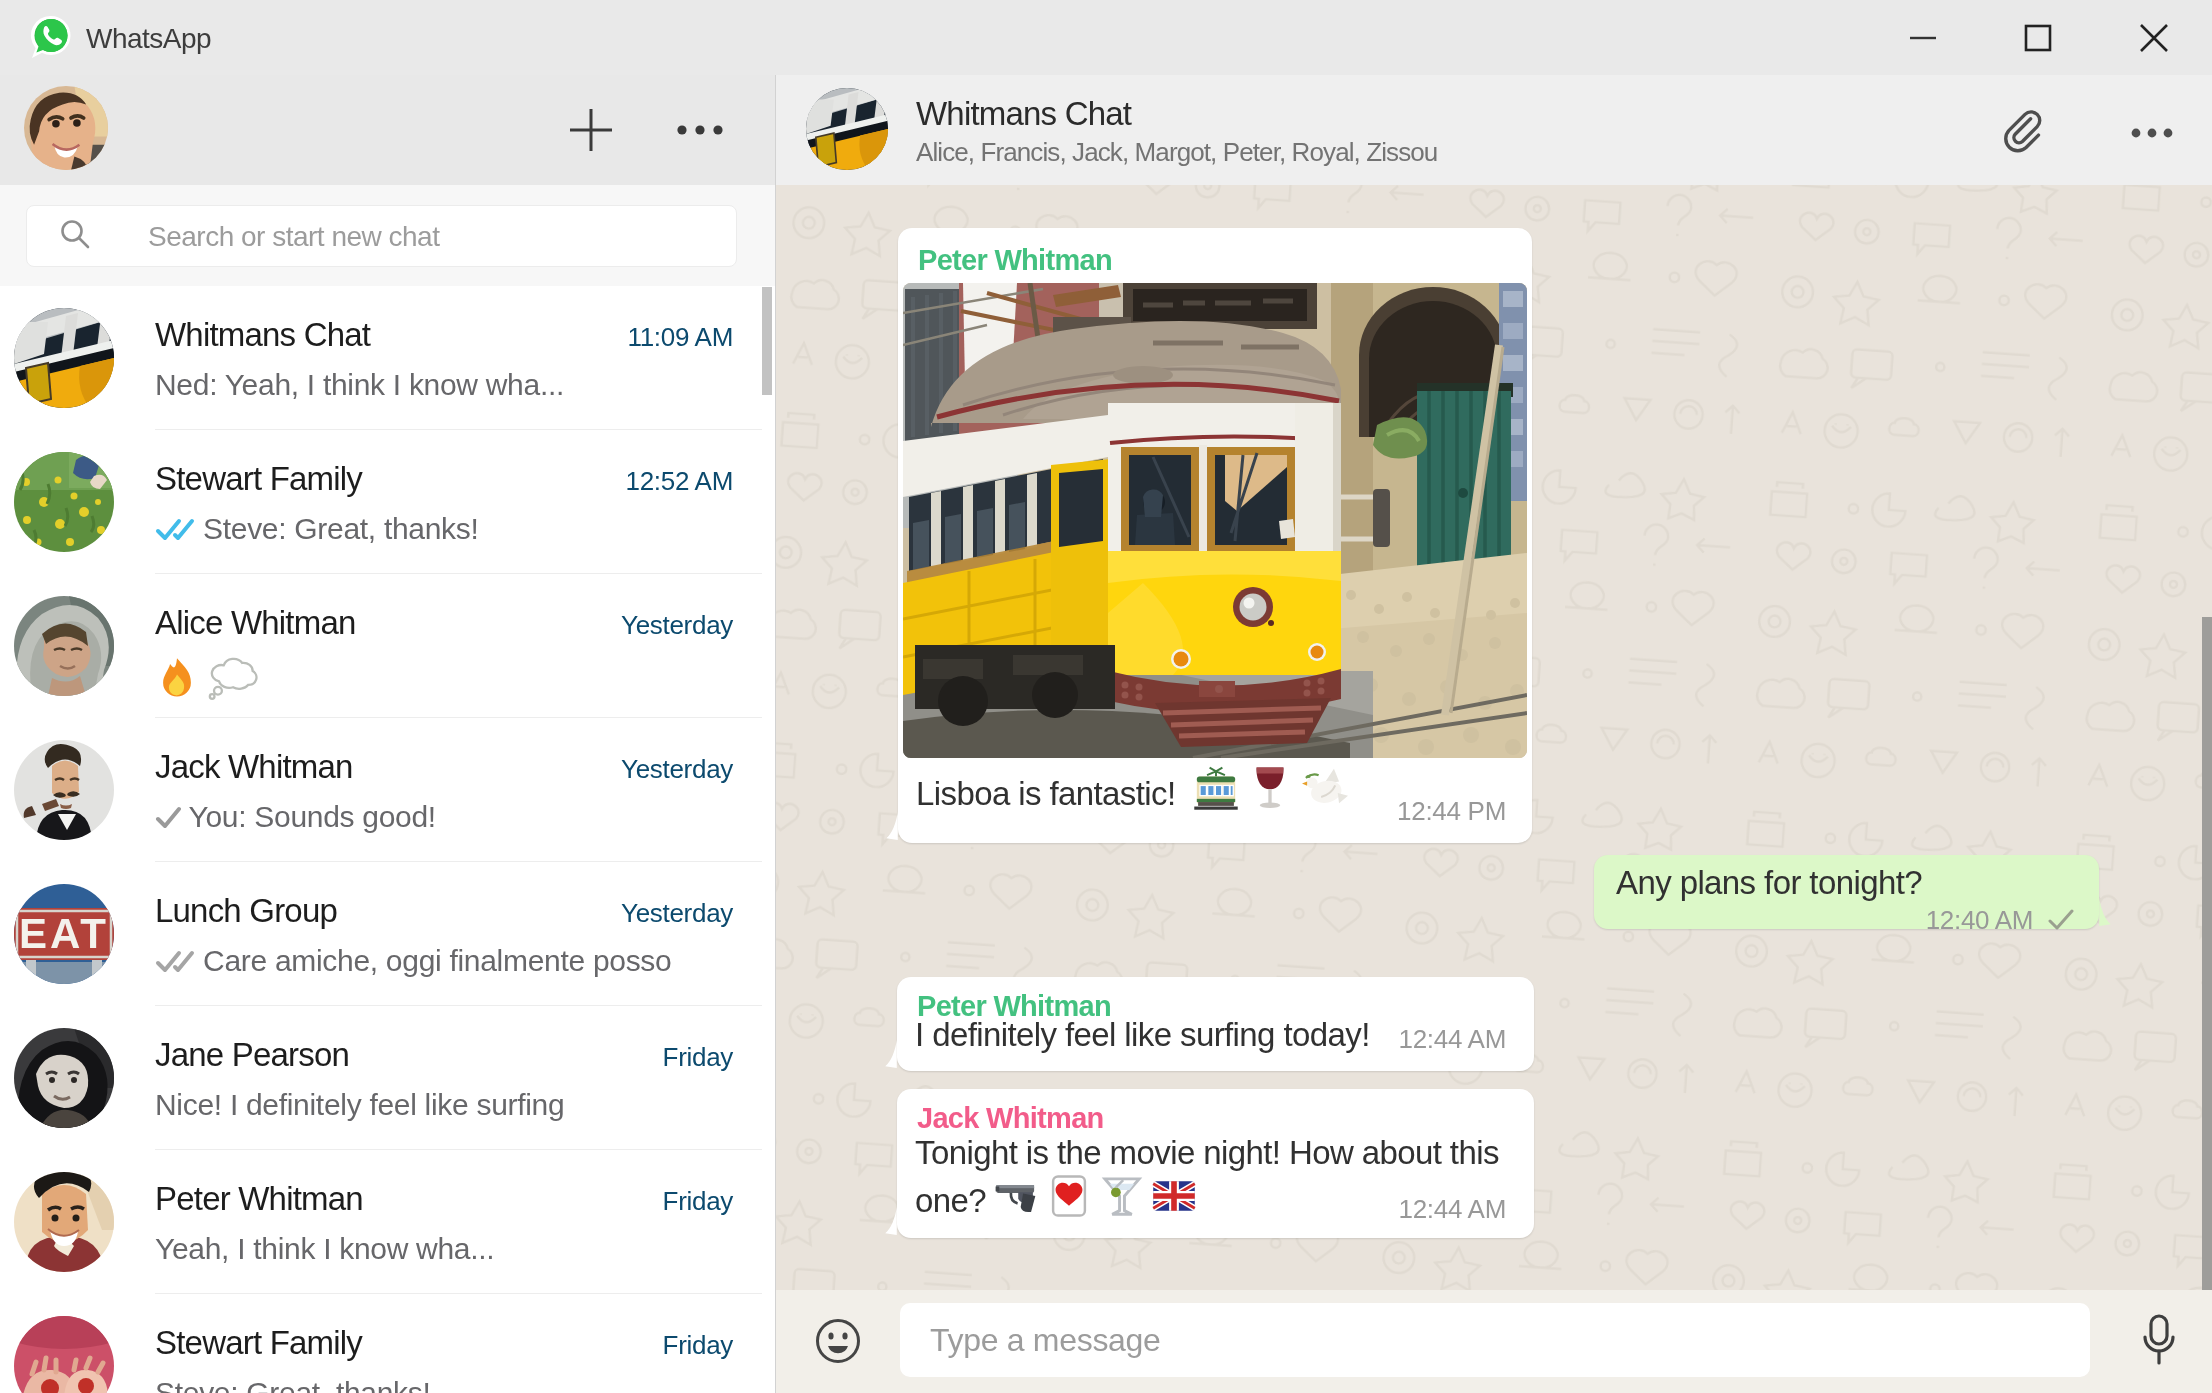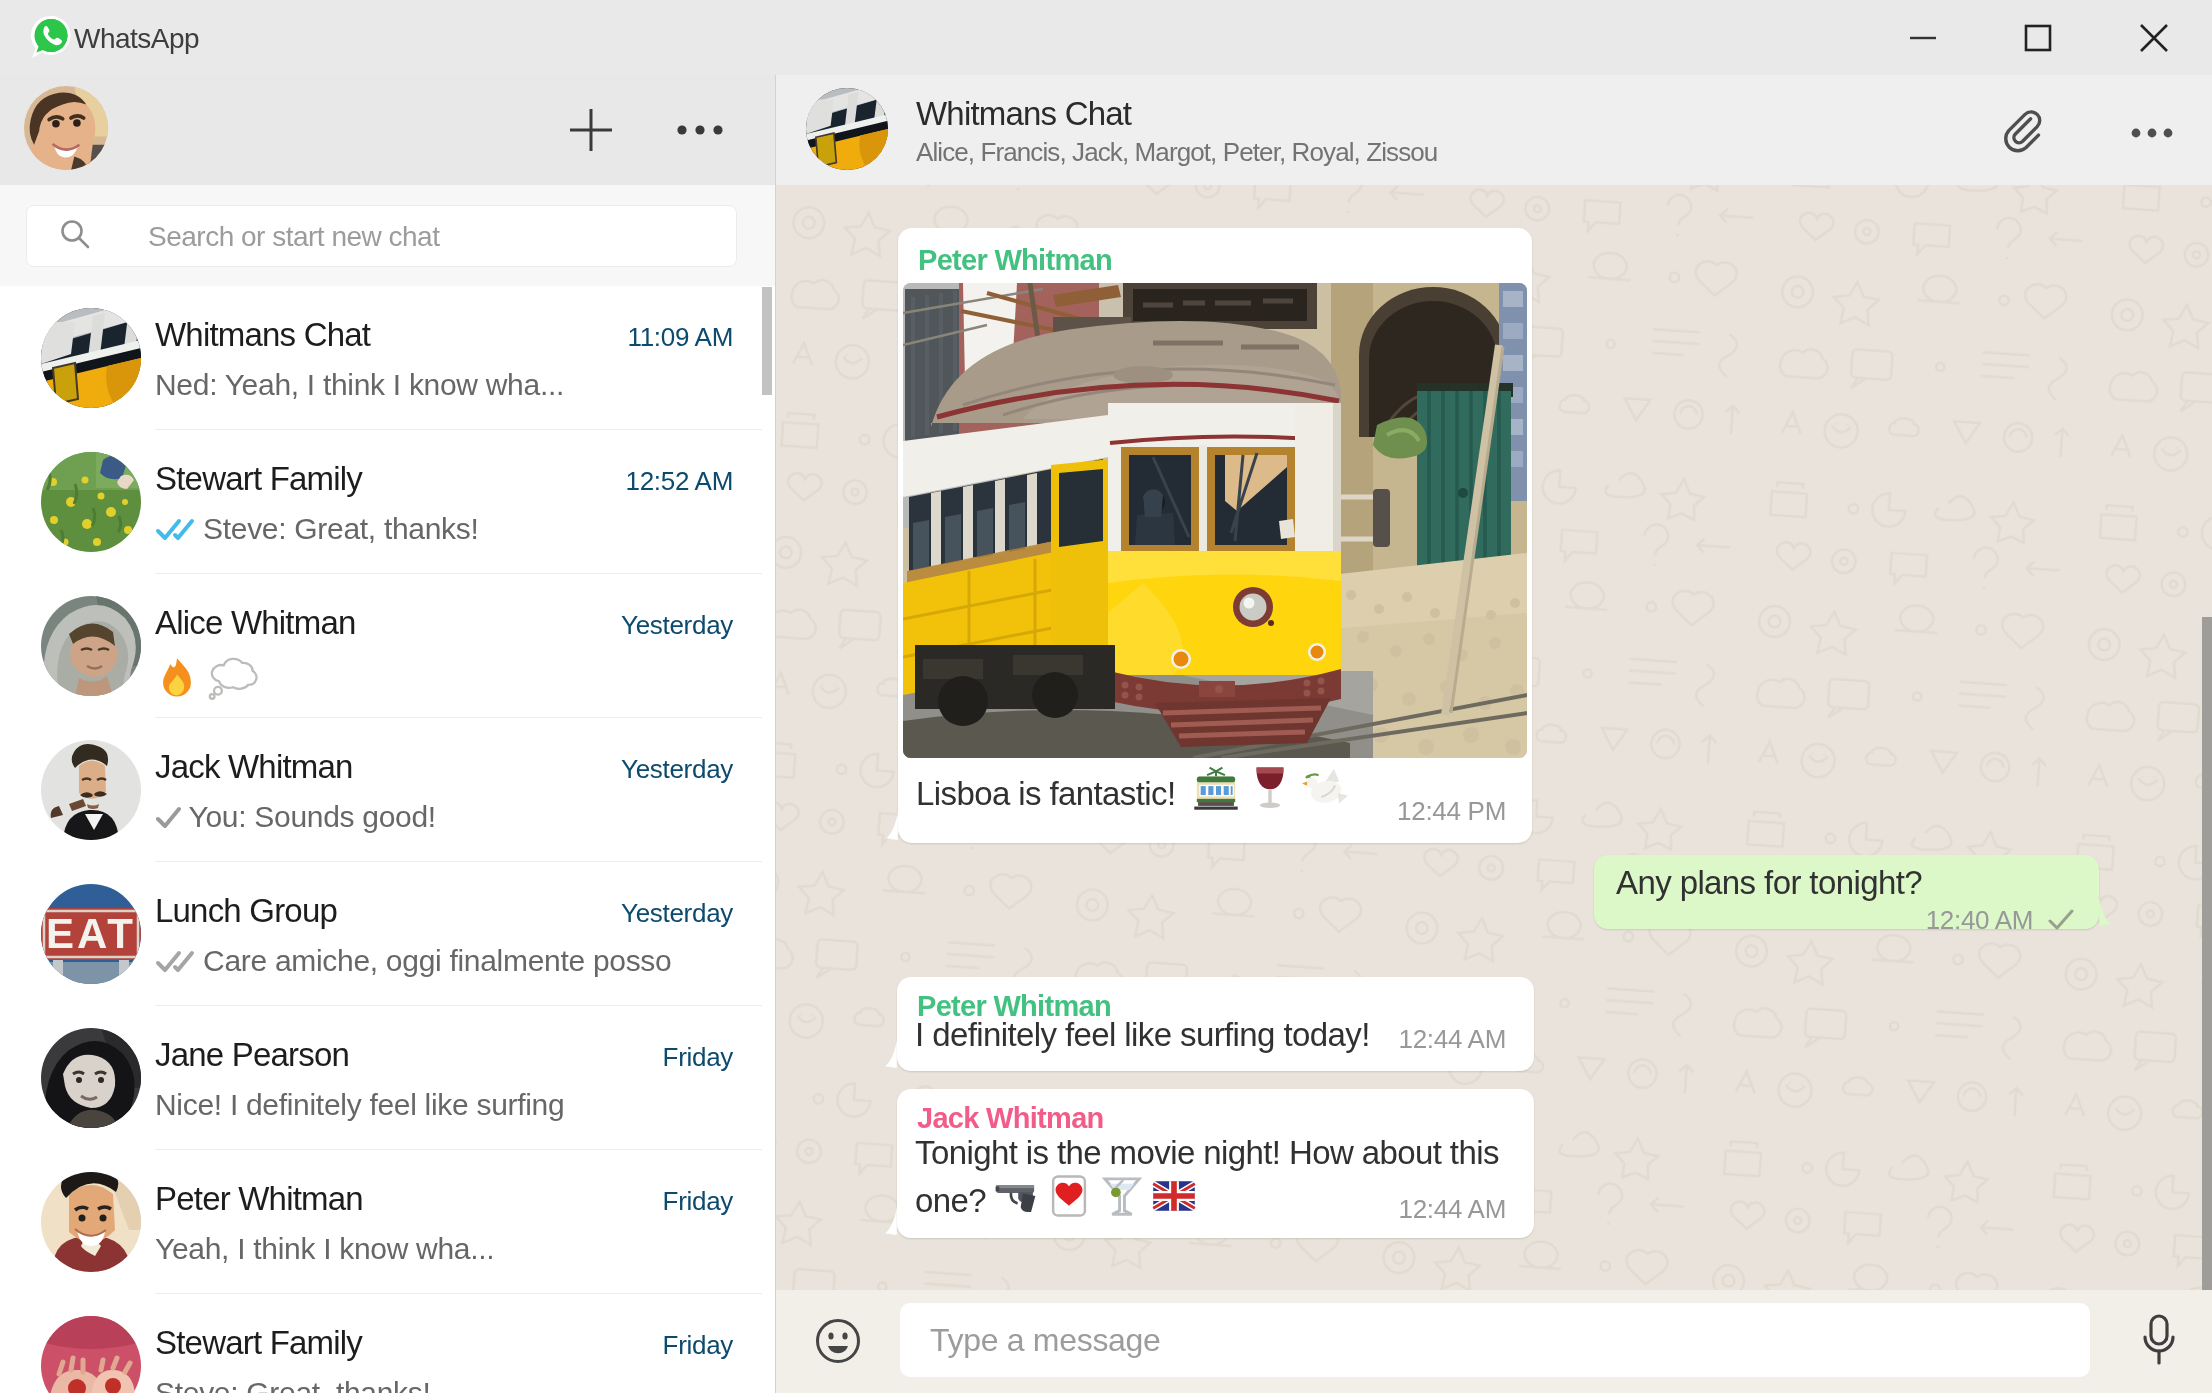--- a/index.html
+++ b/index.html
@@ -1,30 +1,30 @@
 <!DOCTYPE html>
 <html><head>
 <meta charset="utf-8">
 <style>
 * { margin:0; padding:0; box-sizing:border-box; }
 html,body { width:2212px; height:1393px; overflow:hidden; font-family:"Liberation Sans",sans-serif; }
 .abs { position:absolute; }
 #app { position:relative; width:2212px; height:1393px; background:#ffffff; }
 
 #titlebar { left:0; top:0; width:2212px; height:75px; background:#e9e9e9; }
-#tb-text { left:74px; top:23px; font-size:28px; letter-spacing:-0.5px; color:#3d3d3d; }
+#tb-text { left:86px; top:23px; font-size:28px; letter-spacing:-0.5px; color:#3d3d3d; }
 
 #sb-header { left:0; top:75px; width:775px; height:110px; background:#e8e8e8; }
 #sb-search { left:0; top:185px; width:775px; height:113px; background:#f7f7f7; border-bottom:1px solid #e6e6e6;}
 #searchbox { left:26px; top:20px; width:711px; height:62px; background:#ffffff; border:1px solid #ececec; border-radius:8px; }
 #search-ph { left:148px; top:36px; font-size:28px; letter-spacing:-0.5px; color:#9c9c9c; }
 #sb-list { left:0; top:286px; width:775px; height:1107px; background:#ffffff; }
 .item { position:absolute; left:0; width:775px; height:144px; background:#fff; }
 .item .sep { position:absolute; left:155px; bottom:0; width:607px; height:1px; background:#ededed; }
-.item .av { position:absolute; left:41px; top:22px; width:100px; height:100px; border-radius:50%; overflow:hidden; }
+.item .av { position:absolute; left:14px; top:22px; width:100px; height:100px; border-radius:50%; overflow:hidden; }
 .item .title { position:absolute; left:155px; top:30px; font-size:33px; letter-spacing:-0.8px; color:#1d1d1d; font-weight:400;}
 .item .time { position:absolute; right:42px; top:36px; font-size:26px; letter-spacing:-0.3px; color:#0c4a6e; }
 .item .msg { position:absolute; left:155px; top:82px; font-size:30px; letter-spacing:-0.3px; color:#67676a; white-space:nowrap;}
 #sb-scroll { left:762px; top:287px; width:10px; height:108px; background:#c2c2c2; }
 
 #vdiv { left:775px; top:75px; width:1px; height:1318px; background:#d2d2d2; }
 
 #chat-header { left:776px; top:75px; width:1436px; height:110px; background:#efefef; }
 #ch-title { left:916px; top:95px; font-size:33px; letter-spacing:-0.8px; color:#2b2b2b; }
 #ch-sub { left:916px; top:137px; font-size:26px; letter-spacing:-0.9px; color:#737373; }

